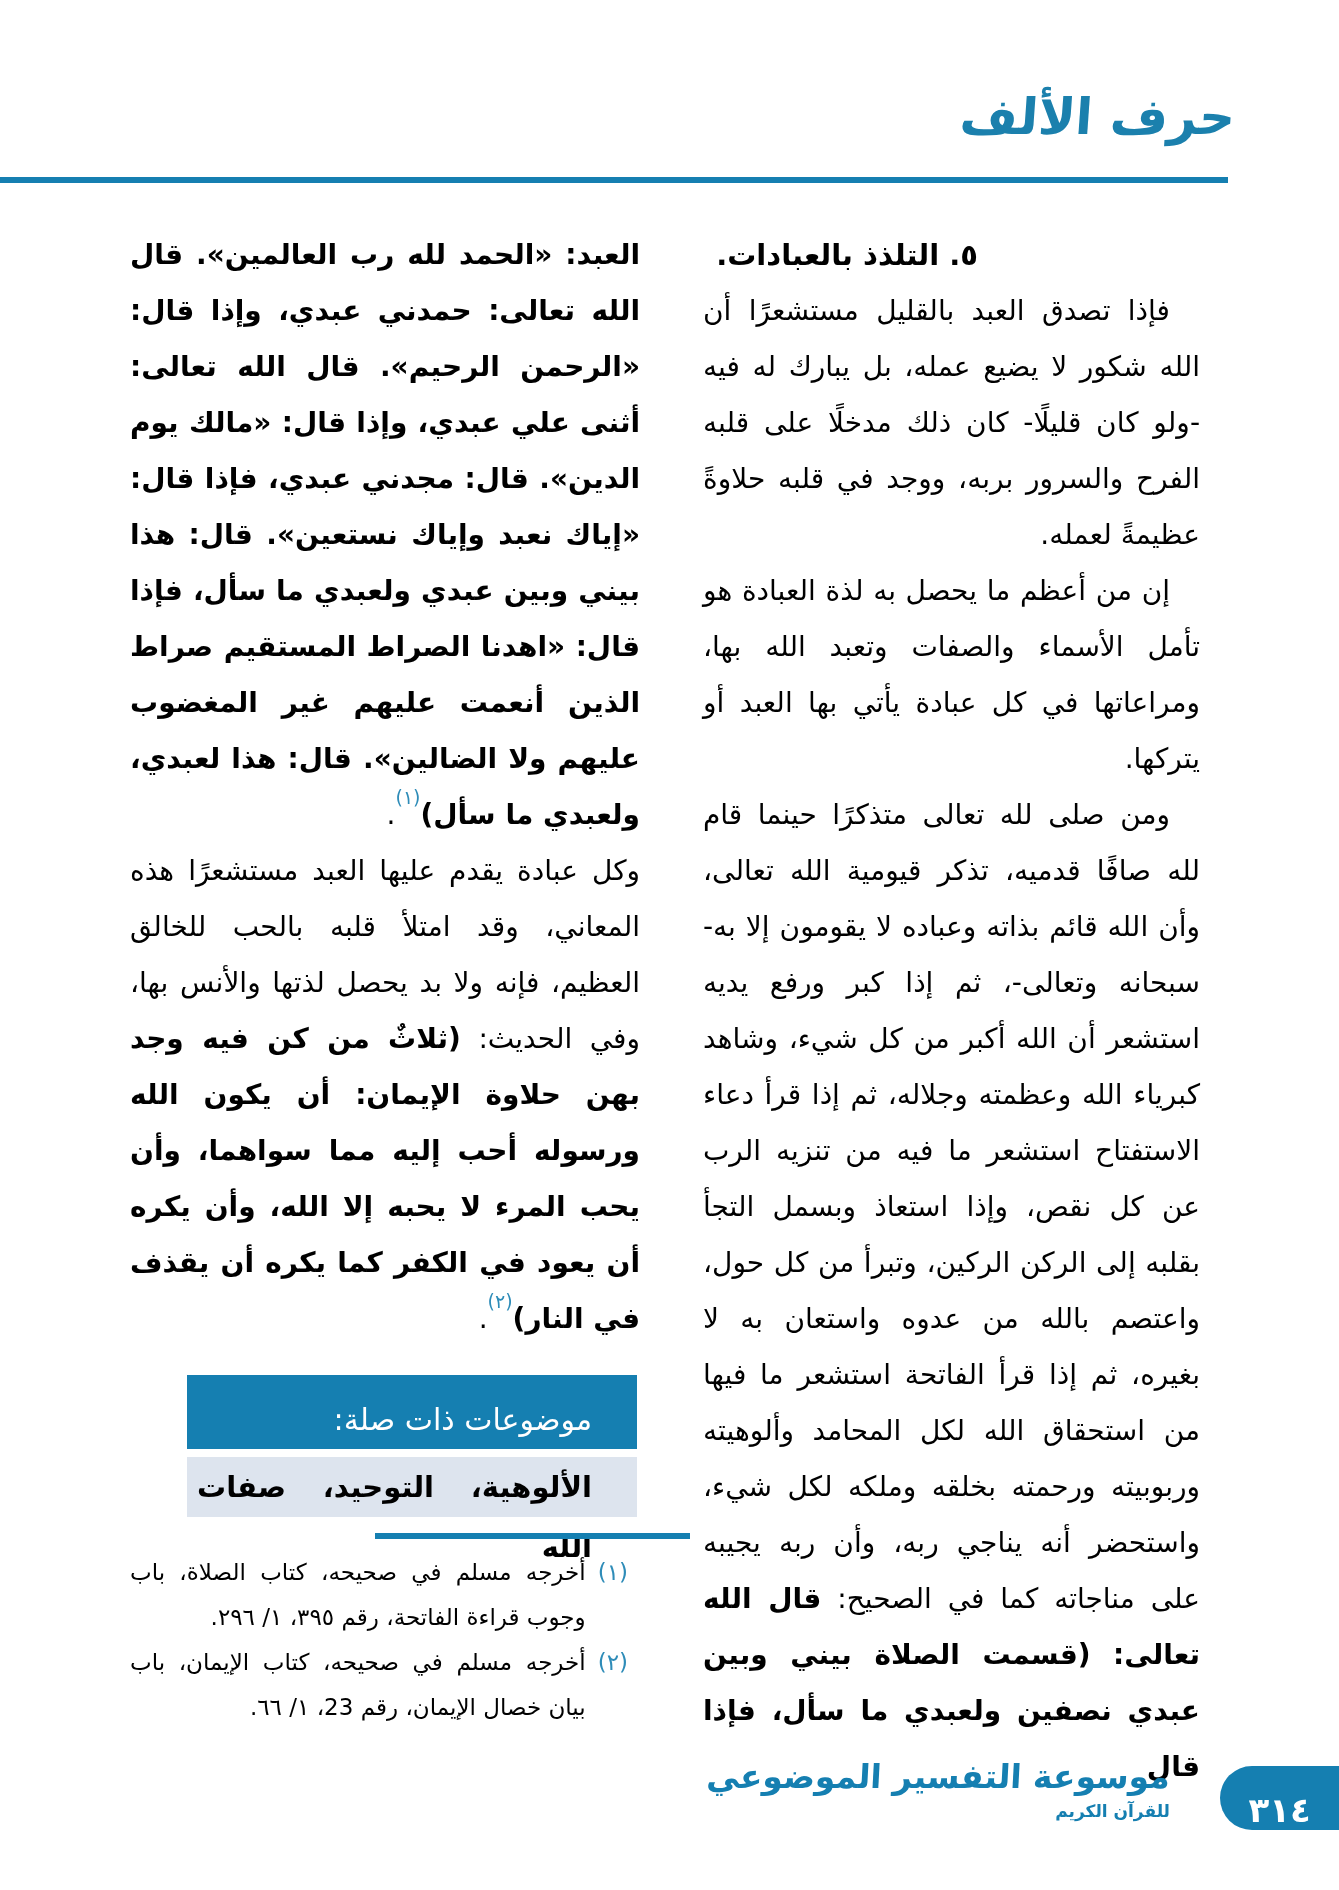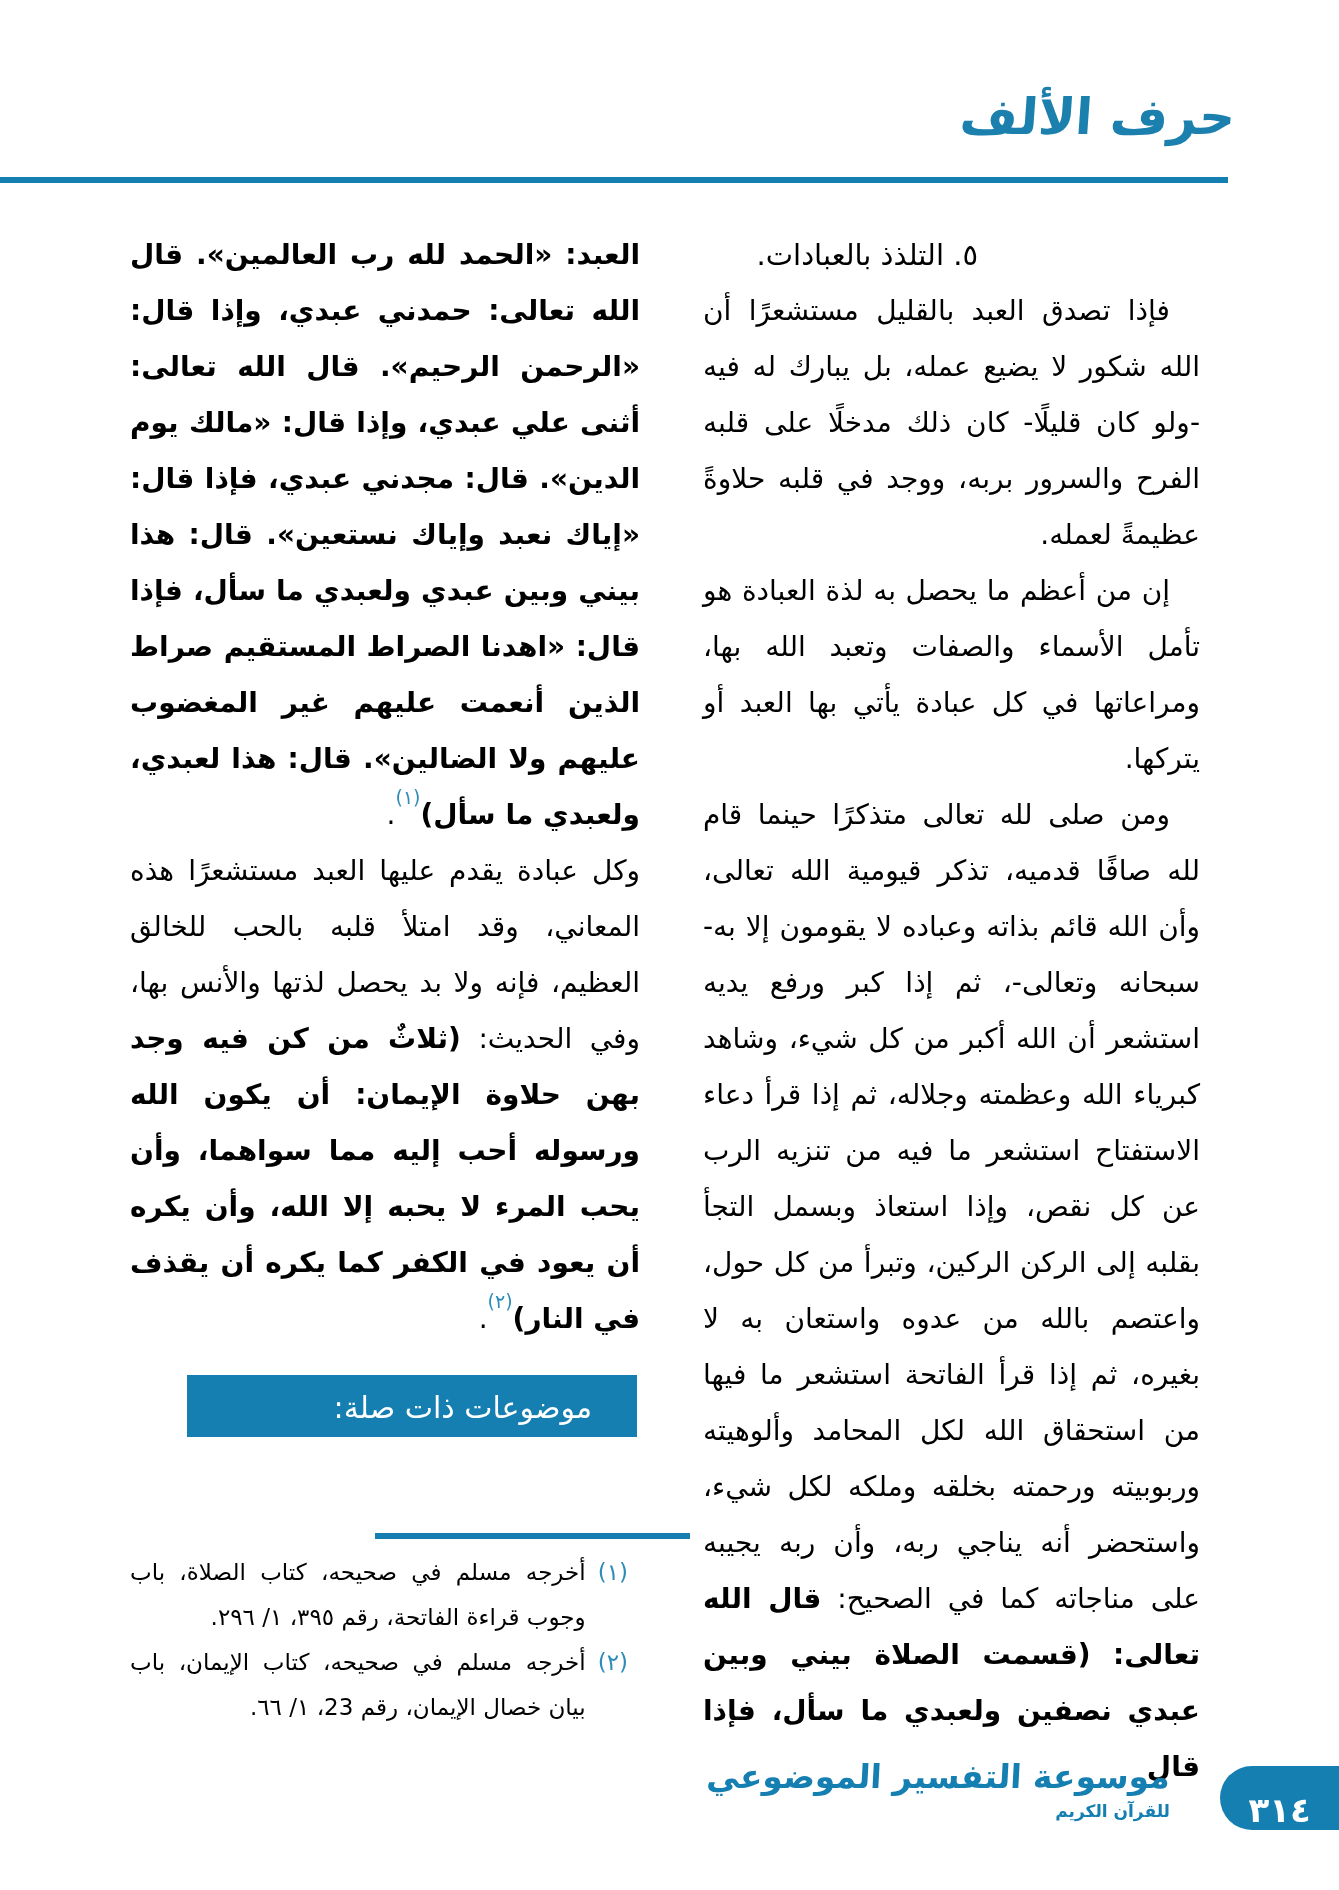--- a/index.html
+++ b/index.html
@@ -35,39 +35,39 @@
   .col{
     position:absolute;top:227px;
     font-size:28px;line-height:56px;
     text-align:justify;
   }
   .col p{margin:0;}
   .col-right{right:139px;width:497px;}
   .col-left{right:699px;width:510px;}
   .section-heading{
     margin:0;
-    font-size:29px;font-weight:normal;
+    font-size:29px;font-weight:bold;
     padding-right:222px;
     white-space:nowrap;
   }
   .indent{text-indent:30px;}
   .bold{font-weight:bold;}
   .fn-ref{
     color:var(--footnote-ref);
     font-size:19px;font-weight:normal;
     position:relative;top:-10px;
     line-height:0;
   }
   
   .related{margin-top:28px;margin-left:57px;margin-right:3px;}
   .related-header{
     background:var(--accent);
     color:#ffffff;
     height:58px;line-height:58px;
-    padding:4px 45px 0 10px;
+    padding:16px 45px 0 10px;
     font-size:30px;
     font-weight:normal;
   }
   .related-body{
     margin-top:8px;
     background:var(--related-box-bg);
     height:60px;line-height:60px;
     padding:0 45px 0 10px;
     font-size:29px;font-weight:bold;
   }
@@ -135,20 +135,21 @@
     <p class="indent">إن من أعظم ما يحصل به لذة العبادة هو تأمل الأسماء والصفات وتعبد الله بها، ومراعاتها في كل عبادة يأتي بها العبد أو يتركها.</p>
     <p class="indent"><span>ومن صلى لله تعالى متذكرًا حينما قام لله صافًا قدميه، تذكر قيومية الله تعالى، وأن الله قائم بذاته وعباده لا يقومون إلا به- سبحانه وتعالى-، ثم إذا كبر ورفع يديه استشعر أن الله أكبر من كل شيء، وشاهد كبرياء الله وعظمته وجلاله، ثم إذا قرأ دعاء الاستفتاح استشعر ما فيه من تنزيه الرب عن كل نقص، وإذا استعاذ وبسمل التجأ بقلبه إلى الركن الركين، وتبرأ من كل حول، واعتصم بالله من عدوه واستعان به لا بغيره، ثم إذا قرأ الفاتحة استشعر ما فيها من استحقاق الله لكل المحامد وألوهيته وربوبيته ورحمته بخلقه وملكه لكل شيء، واستحضر أنه يناجي ربه، وأن ربه يجيبه على مناجاته كما في الصحيح: </span><span class="bold">قال الله تعالى: (قسمت الصلاة بيني وبين عبدي نصفين ولعبدي ما سأل، فإذا قال</span></p>
   </section>
 
   <section class="col col-left">
     <p><span class="bold">العبد: «الحمد لله رب العالمين». قال الله تعالى: حمدني عبدي، وإذا قال: «الرحمن الرحيم». قال الله تعالى: أثنى علي عبدي، وإذا قال: «مالك يوم الدين». قال: مجدني عبدي، فإذا قال: «إياك نعبد وإياك نستعين». قال: هذا بيني وبين عبدي ولعبدي ما سأل، فإذا قال: «اهدنا الصراط المستقيم صراط الذين أنعمت عليهم غير المغضوب عليهم ولا الضالين». قال: هذا لعبدي، ولعبدي ما سأل)</span><sup class="fn-ref">(١)</sup><span>.</span></p>
     <p><span>وكل عبادة يقدم عليها العبد مستشعرًا هذه المعاني، وقد امتلأ قلبه بالحب للخالق العظيم، فإنه ولا بد يحصل لذتها والأنس بها، وفي الحديث: </span><span class="bold">(ثلاثٌ من كن فيه وجد بهن حلاوة الإيمان: أن يكون الله ورسوله أحب إليه مما سواهما، وأن يحب المرء لا يحبه إلا الله، وأن يكره أن يعود في الكفر كما يكره أن يقذف في النار)</span><sup class="fn-ref">(٢)</sup><span>.</span></p>
 
     <div class="related">
       <div class="related-header">موضوعات ذات صلة:</div>
+      <div class="related-body">الألوهية، التوحيد، صفات الله</div>
     </div>
   </section>
 
   <div class="fn-rule"></div>
   <div class="footnotes">
     <div class="fn">
       <span class="fn-marker">(١)</span>
       <div class="fn-text">أخرجه مسلم في صحيحه، كتاب الصلاة، باب وجوب قراءة الفاتحة، رقم ٣٩٥، ١/ ٢٩٦.</div>
     </div>
     <div class="fn">

